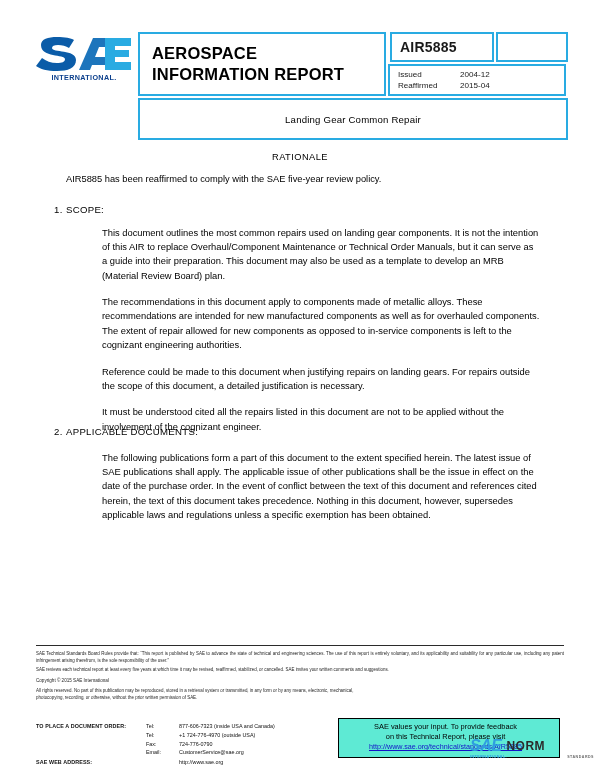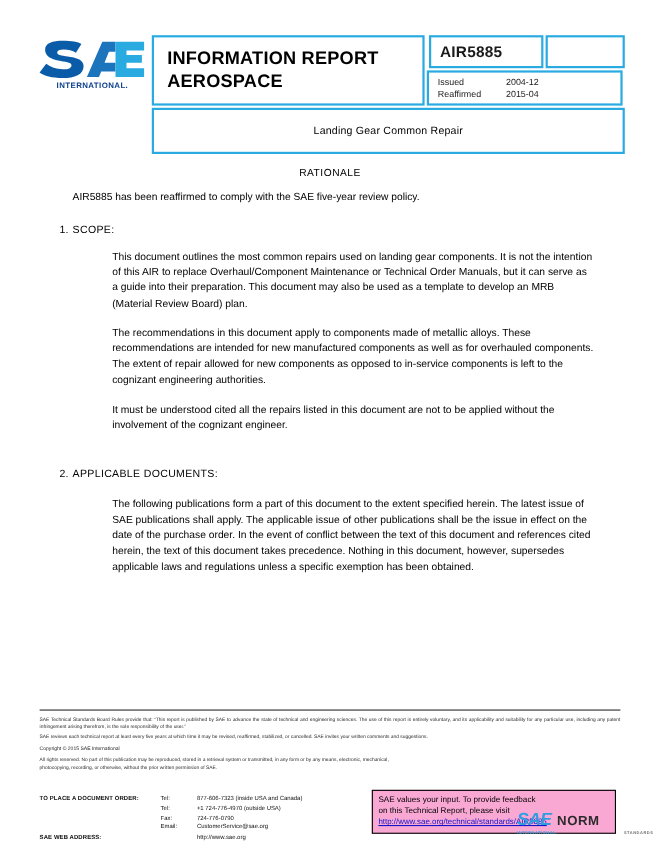--- a/index.html
+++ b/index.html
@@ -248,24 +248,25 @@
   }
 
   .feedback-box {
     position: absolute;
     left: 338px;
     top: 718px;
     width: 222px;
     box-sizing: border-box;
     border: 1.4px solid #000;
     padding: 3px 12px 4px 5px;
-    background: #f9a8d4;
+    background: #5eead4;
     font-size: 7.4px;
     line-height: 1.38;
     color: #000;
+    text-align: center;
   }
   .feedback-link {
     color: #1414c8;
     text-decoration: underline;
     font-size: 7.2px;
     display: inline-block;
     word-break: break-all;
   }
 
   
@@ -329,22 +330,22 @@
         <path d="M44 34 L58 2 L70 2 L70 11 L64 11 L60 21 L70 21 L70 29 L57 29 L55 34 Z" fill="#1c75bc"></path>
         <path d="M70 2 L96 2 L96 10 L80 10 L80 14 L94 14 L94 21 L80 21 L80 26 L96 26 L96 34 L70 34 Z" fill="#29abe2"></path>
       </svg>
       <div class="logo-intl">INTERNATIONAL.</div>
     </div>
 
     <div class="hdr-table">
 
       <div class="hdr-row-top">
         <div class="cell cell-title">
+          <div class="doc-type-line">AEROSPACE</div>
           <div class="doc-type-line">INFORMATION REPORT</div>
-          <div class="doc-type-line">AEROSPACE</div>
         </div>
 
         <div class="ident-stack">
           <div class="ident-top">
             <div class="cell cell-ident">
               <span class="doc-number">AIR5885</span>
             </div>
             <div class="cell cell-blank"></div>
           </div>
           <div class="cell cell-dates">
@@ -370,20 +371,21 @@
   <div class="rationale-body">AIR5885 has been reaffirmed to comply with the SAE five-year review policy.</div>
 
   <div class="section" id="scope-section">
     <div class="sec-head">
       <span class="sec-num">1.</span>
       <span class="sec-title">SCOPE:</span>
     </div>
     <div class="sec-body">
       <p class="para">This document outlines the most common repairs used on landing gear components. It is not the intention of this AIR to replace Overhaul/Component Maintenance or Technical Order Manuals, but it can serve as a guide into their preparation. This document may also be used as a template to develop an MRB (Material Review Board) plan.</p>
       <p class="para">The recommendations in this document apply to components made of metallic alloys. These recommendations are intended for new manufactured components as well as for overhauled components. The extent of repair allowed for new components as opposed to in-service components is left to the cognizant engineering authorities.</p>
+      <p class="para">Reference could be made to this document when justifying repairs on landing gears. For repairs outside the scope of this document, a detailed justification is necessary.</p>
       <p class="para">It must be understood cited all the repairs listed in this document are not to be applied without the involvement of the cognizant engineer.</p>
     </div>
   </div>
 
   <div class="section" id="appdocs-section">
     <div class="sec-head">
       <span class="sec-num">2.</span>
       <span class="sec-title">APPLICABLE DOCUMENTS:</span>
     </div>
     <div class="sec-body">

